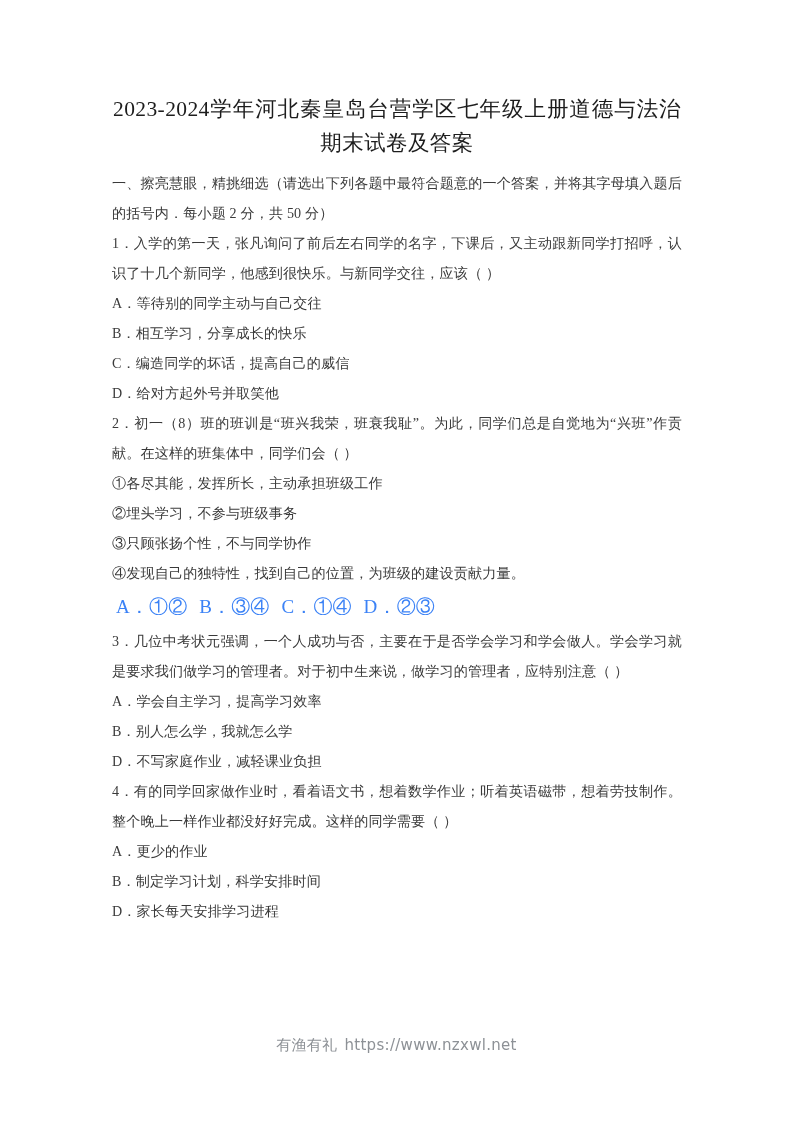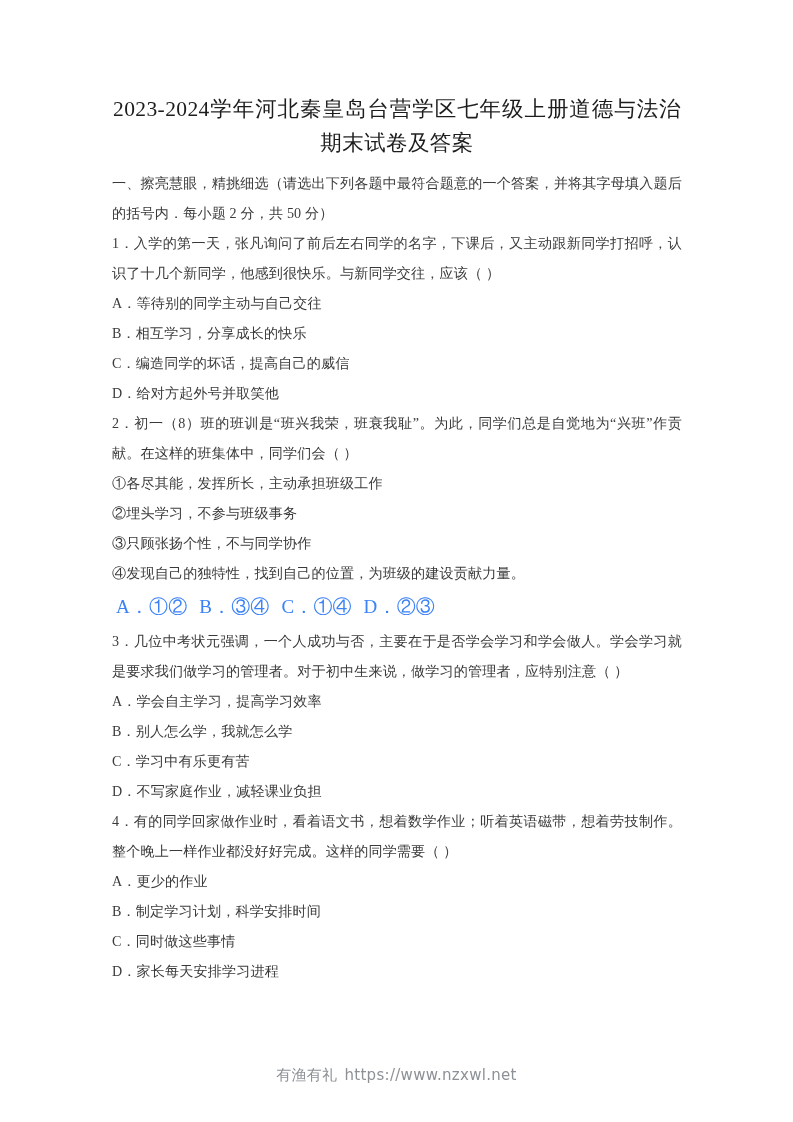--- a/index.html
+++ b/index.html
@@ -71,21 +71,21 @@
     margin: 4px;
     letter-spacing: 0.15px;
   }
   .answers-line .ans-item {
     margin-right: 7px;
     white-space: nowrap;
   }
   .footer {
     position: absolute;
     left: 0;
-    top: 1066px;
+    top: 1036px;
     width: 793px;
     text-align: center;
     font-family: "DejaVu Sans", "Liberation Sans", sans-serif;
     font-size: 15px;
     color: #8d9196;
     letter-spacing: 0.3px;
   }
   .footer .fl {
     display: inline-block;
   }
@@ -121,27 +121,25 @@
     <p class="answers-line">
       <span class="ans-item">A．①②</span>
       <span class="ans-item">B．③④</span>
       <span class="ans-item">C．①④</span>
       <span class="ans-item">D．②③</span>
     </p>
 
     <p class="para">3．几位中考状元强调，一个人成功与否，主要在于是否学会学习和学会做人。学会学习就是要求我们做学习的管理者。对于初中生来说，做学习的管理者，应特别注意（     ）</p>
     <p class="para opt">A．学会自主学习，提高学习效率</p>
     <p class="para opt">B．别人怎么学，我就怎么学</p>
-    <p class="para opt">C．学习中有乐更有苦</p>
     <p class="para opt">D．不写家庭作业，减轻课业负担</p>
 
     <p class="para">4．有的同学回家做作业时，看着语文书，想着数学作业；听着英语磁带，想着劳技制作。整个晚上一样作业都没好好完成。这样的同学需要（     ）</p>
     <p class="para opt">A．更少的作业</p>
     <p class="para opt">B．制定学习计划，科学安排时间</p>
-    <p class="para opt">C．同时做这些事情</p>
     <p class="para opt">D．家长每天安排学习进程</p>
 
   </div>
 
   <div class="footer">
     <span class="fl">有渔有礼</span><span class="fl furl">https://www.nzxwl.net</span>
   </div>
 
 </div>
 

